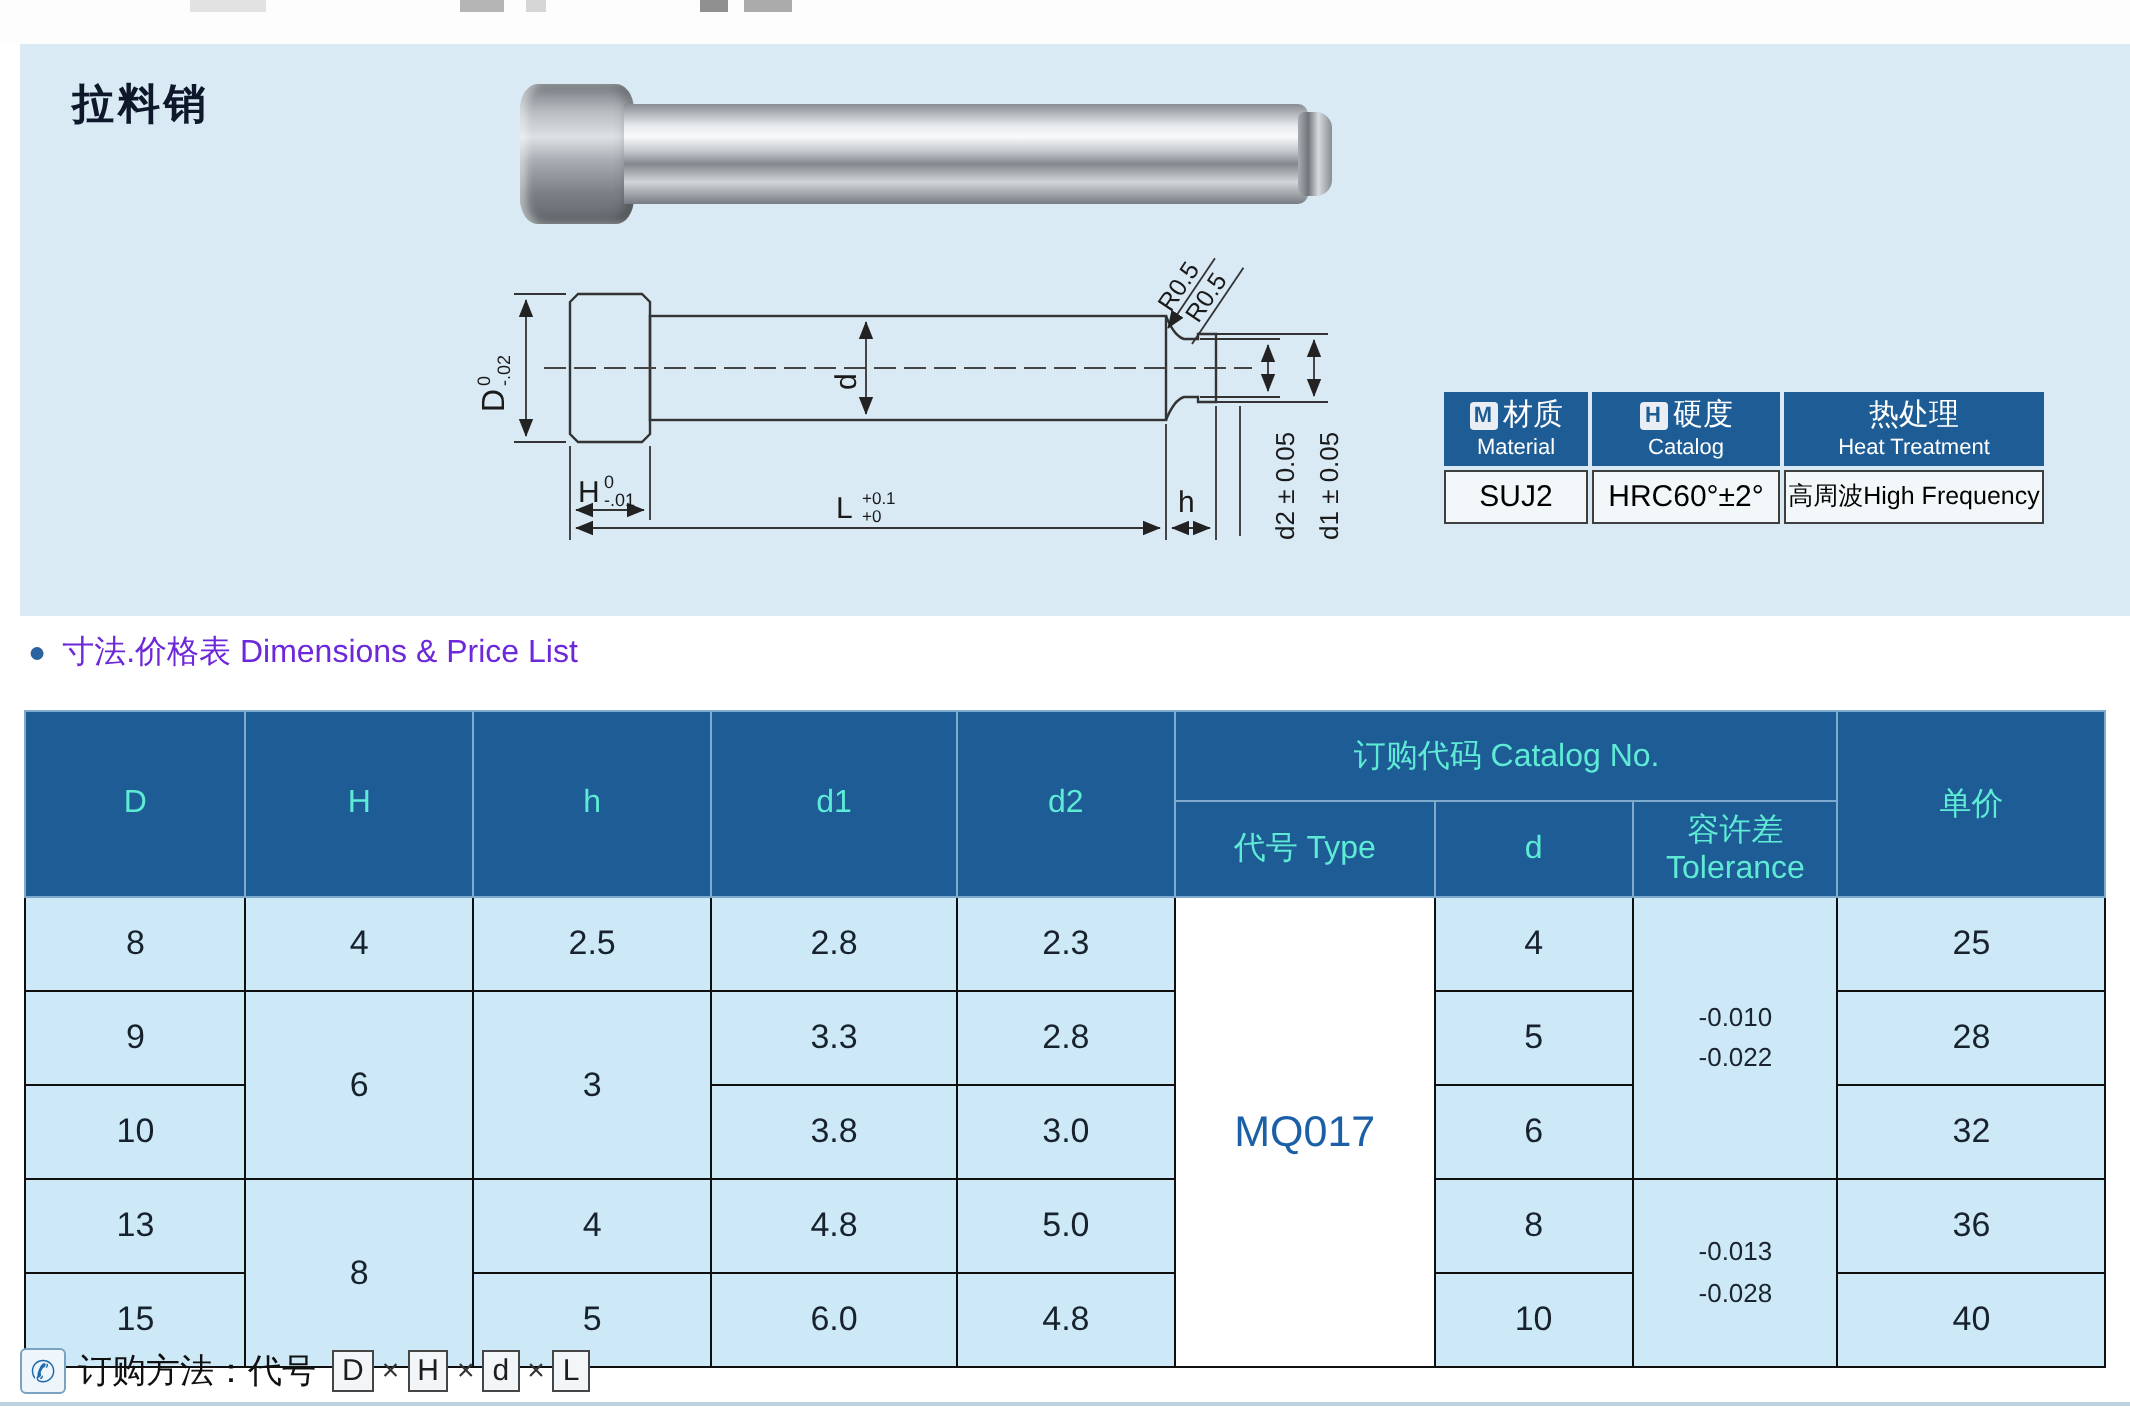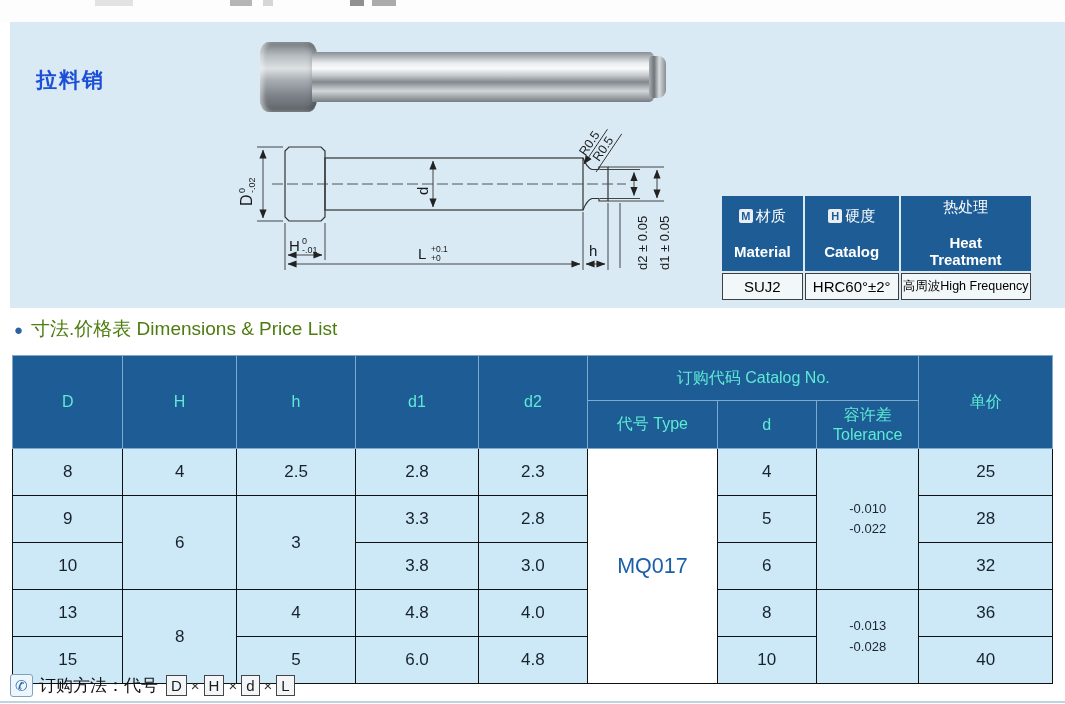--- a/index.html
+++ b/index.html
@@ -12,53 +12,53 @@
   .a1{left:95px;width:38px;background:#e2e2e2;}
   .a2{left:230px;width:22px;background:#b5b5b5;}
   .a3{left:263px;width:10px;background:#d6d6d6;}
   .a4{left:350px;width:14px;background:#909090;}
   .a5{left:372px;width:24px;background:#ababab;}
 
   
   .panel{position:absolute;left:10px;top:22px;width:1055px;height:286px;background:#d9eaf5;}
 
   .titles{position:absolute;left:36px;top:38px;}
-  .t-zh{font-size:21px;font-weight:bold;color:#1d4ed8;letter-spacing:2px;margin-top:28px;}
+  .t-zh{font-size:21px;font-weight:bold;color:#0f172a;letter-spacing:2px;}
   .t-en{font-size:20px;color:#1563a8;margin-top:5px;letter-spacing:0.4px;}
 
   
   .photo{position:absolute;left:252px;top:30px;width:420px;height:95px;}
   .p-head{position:absolute;left:8px;top:12px;width:57px;height:70px;border-radius:9px/13px;
     background:linear-gradient(180deg,#757b80 0%,#b7bdc1 20%,#dde1e4 38%,#a6acb1 55%,#7a8086 78%,#5f6569 100%);
     box-shadow:inset 3px 0 4px rgba(255,255,255,.5), inset -4px 0 6px rgba(0,0,0,.25);}
   .p-shaft{position:absolute;left:60px;top:22px;width:342px;height:50px;border-radius:0 5px 5px 0;
     background:linear-gradient(180deg,#878d92 0%,#e8ebee 22%,#f8fafb 33%,#c0c5c9 48%,#82888d 60%,#d2d6d9 78%,#767c82 100%);}
   .p-tip{position:absolute;left:397px;top:26px;width:17px;height:42px;border-radius:3px 8px 8px 3px;
     background:linear-gradient(90deg,#a9aeb2 0%,#6f757a 30%,#d8dbde 60%,#878d92 100%);}
 
   
   .drawing{position:absolute;left:228px;top:118px;}
   .drawing text{fill:#1a1a1a;font-family:"Liberation Sans","DejaVu Sans",sans-serif;}
 
   
   .spec{position:absolute;left:720px;top:194px;border-collapse:separate;border-spacing:2px;}
   .spec th{background:#1d5c95;color:#ffffff;font-weight:normal;padding:2px 12px 3px;}
   .spec .zh{font-size:15px;}
-  .spec .en{font-size:15px;margin-top:17px;font-weight:bold;}
+  .spec .en{font-size:11px;margin-top:1px;}
   .spec td{background:#f2f7fa;border:1.5px solid #3f3f3f;text-align:center;height:25px;
            font-size:15px;color:#000000;padding:0 1px;}
   .spec td.small{font-size:12.5px;}
   .badge{display:inline-block;background:#e9eef4;color:#1d5c95;font-weight:bold;font-size:11px;
          width:14px;height:14px;line-height:14px;border-radius:2px;margin-right:3px;vertical-align:1px;}
   .badge:empty{display:none;}
 
   
   .section-row{position:absolute;left:14px;top:316px;display:flex;align-items:center;}
   .bullet{color:#2a63a0;font-size:15px;margin-right:8px;}
-  .sec-text{font-size:19px;color:#4d7c0f;}
+  .sec-text{font-size:16px;color:#6d28d9;}
 
   
   .price{position:absolute;left:12px;top:355px;width:1041px;border-collapse:collapse;
          table-layout:fixed;border:1.5px solid #0e0e0e;}
   .price th{background:#1d5c95;color:#5eead4;font-weight:normal;font-size:16px;border:1px solid #7fa9cd;}
   .price thead tr.r1 th{height:42px;}
   .price thead tr.r2 th{height:45px;}
   .price td{border:1.3px solid #101010;background:#cde9f8;text-align:center;font-size:17px;
             color:#17222d;height:44px;}
   .price td.type-cell{background:#ffffff;color:#1b5fa6;font-size:21.5px;}
@@ -273,21 +273,21 @@
         <td>3.8</td>
         <td>3.0</td>
         <td>6</td>
         <td>32</td>
       </tr>
       <tr>
         <td>13</td>
         <td rowspan="2">8</td>
         <td>4</td>
         <td>4.8</td>
-        <td>4.0</td>
+        <td>5.0</td>
         <td>8</td>
         <td class="tol-cell" rowspan="2">
           <div>-0.013</div>
           <div>-0.028</div>
         </td>
         <td>36</td>
       </tr>
       <tr>
         <td>15</td>
         <td>5</td>

